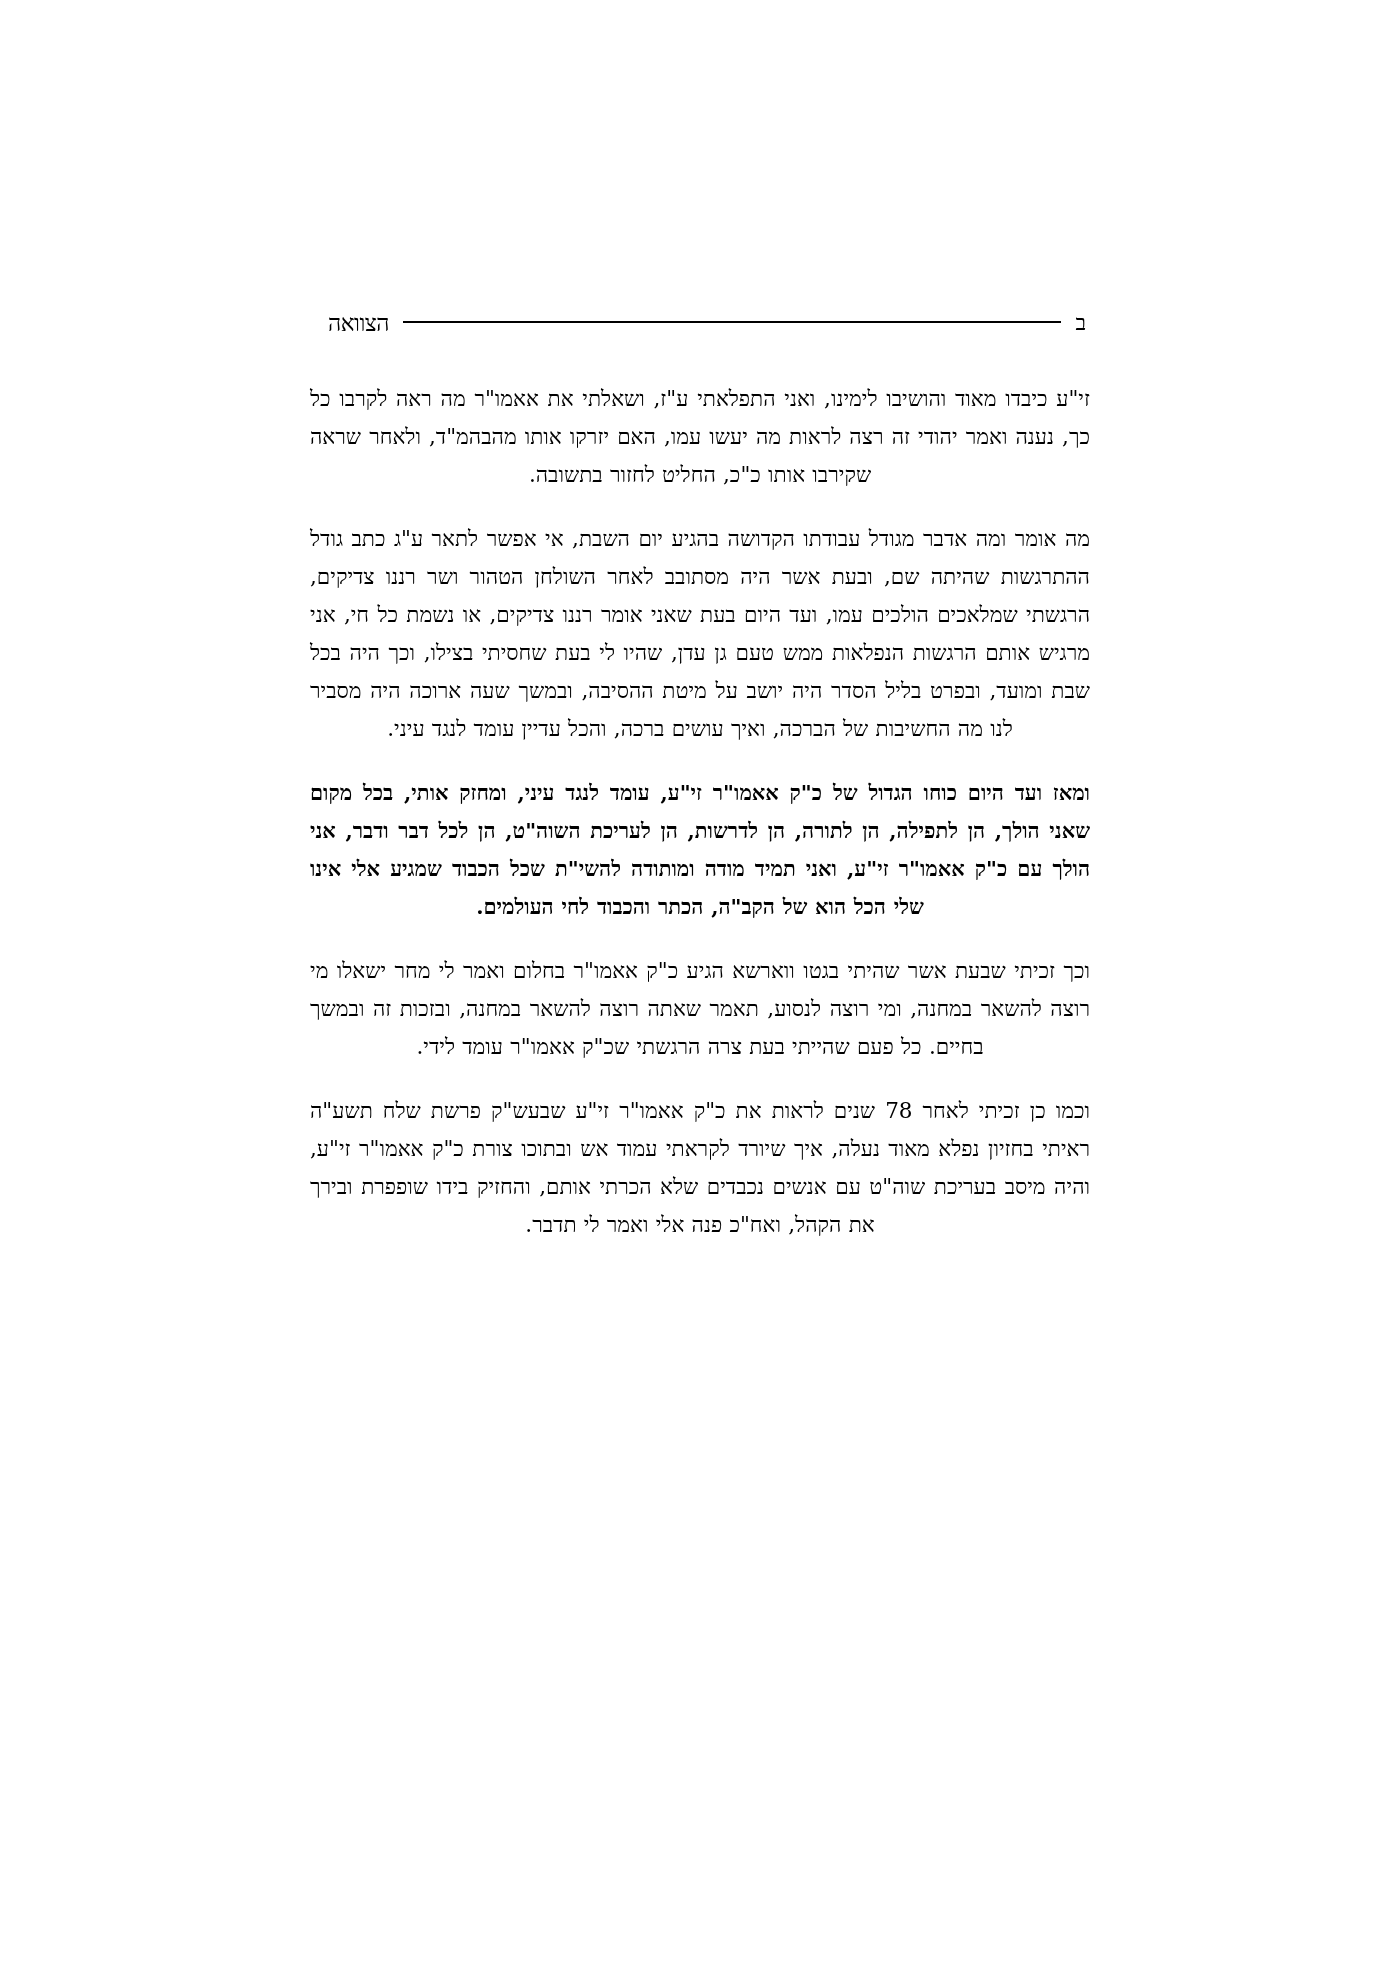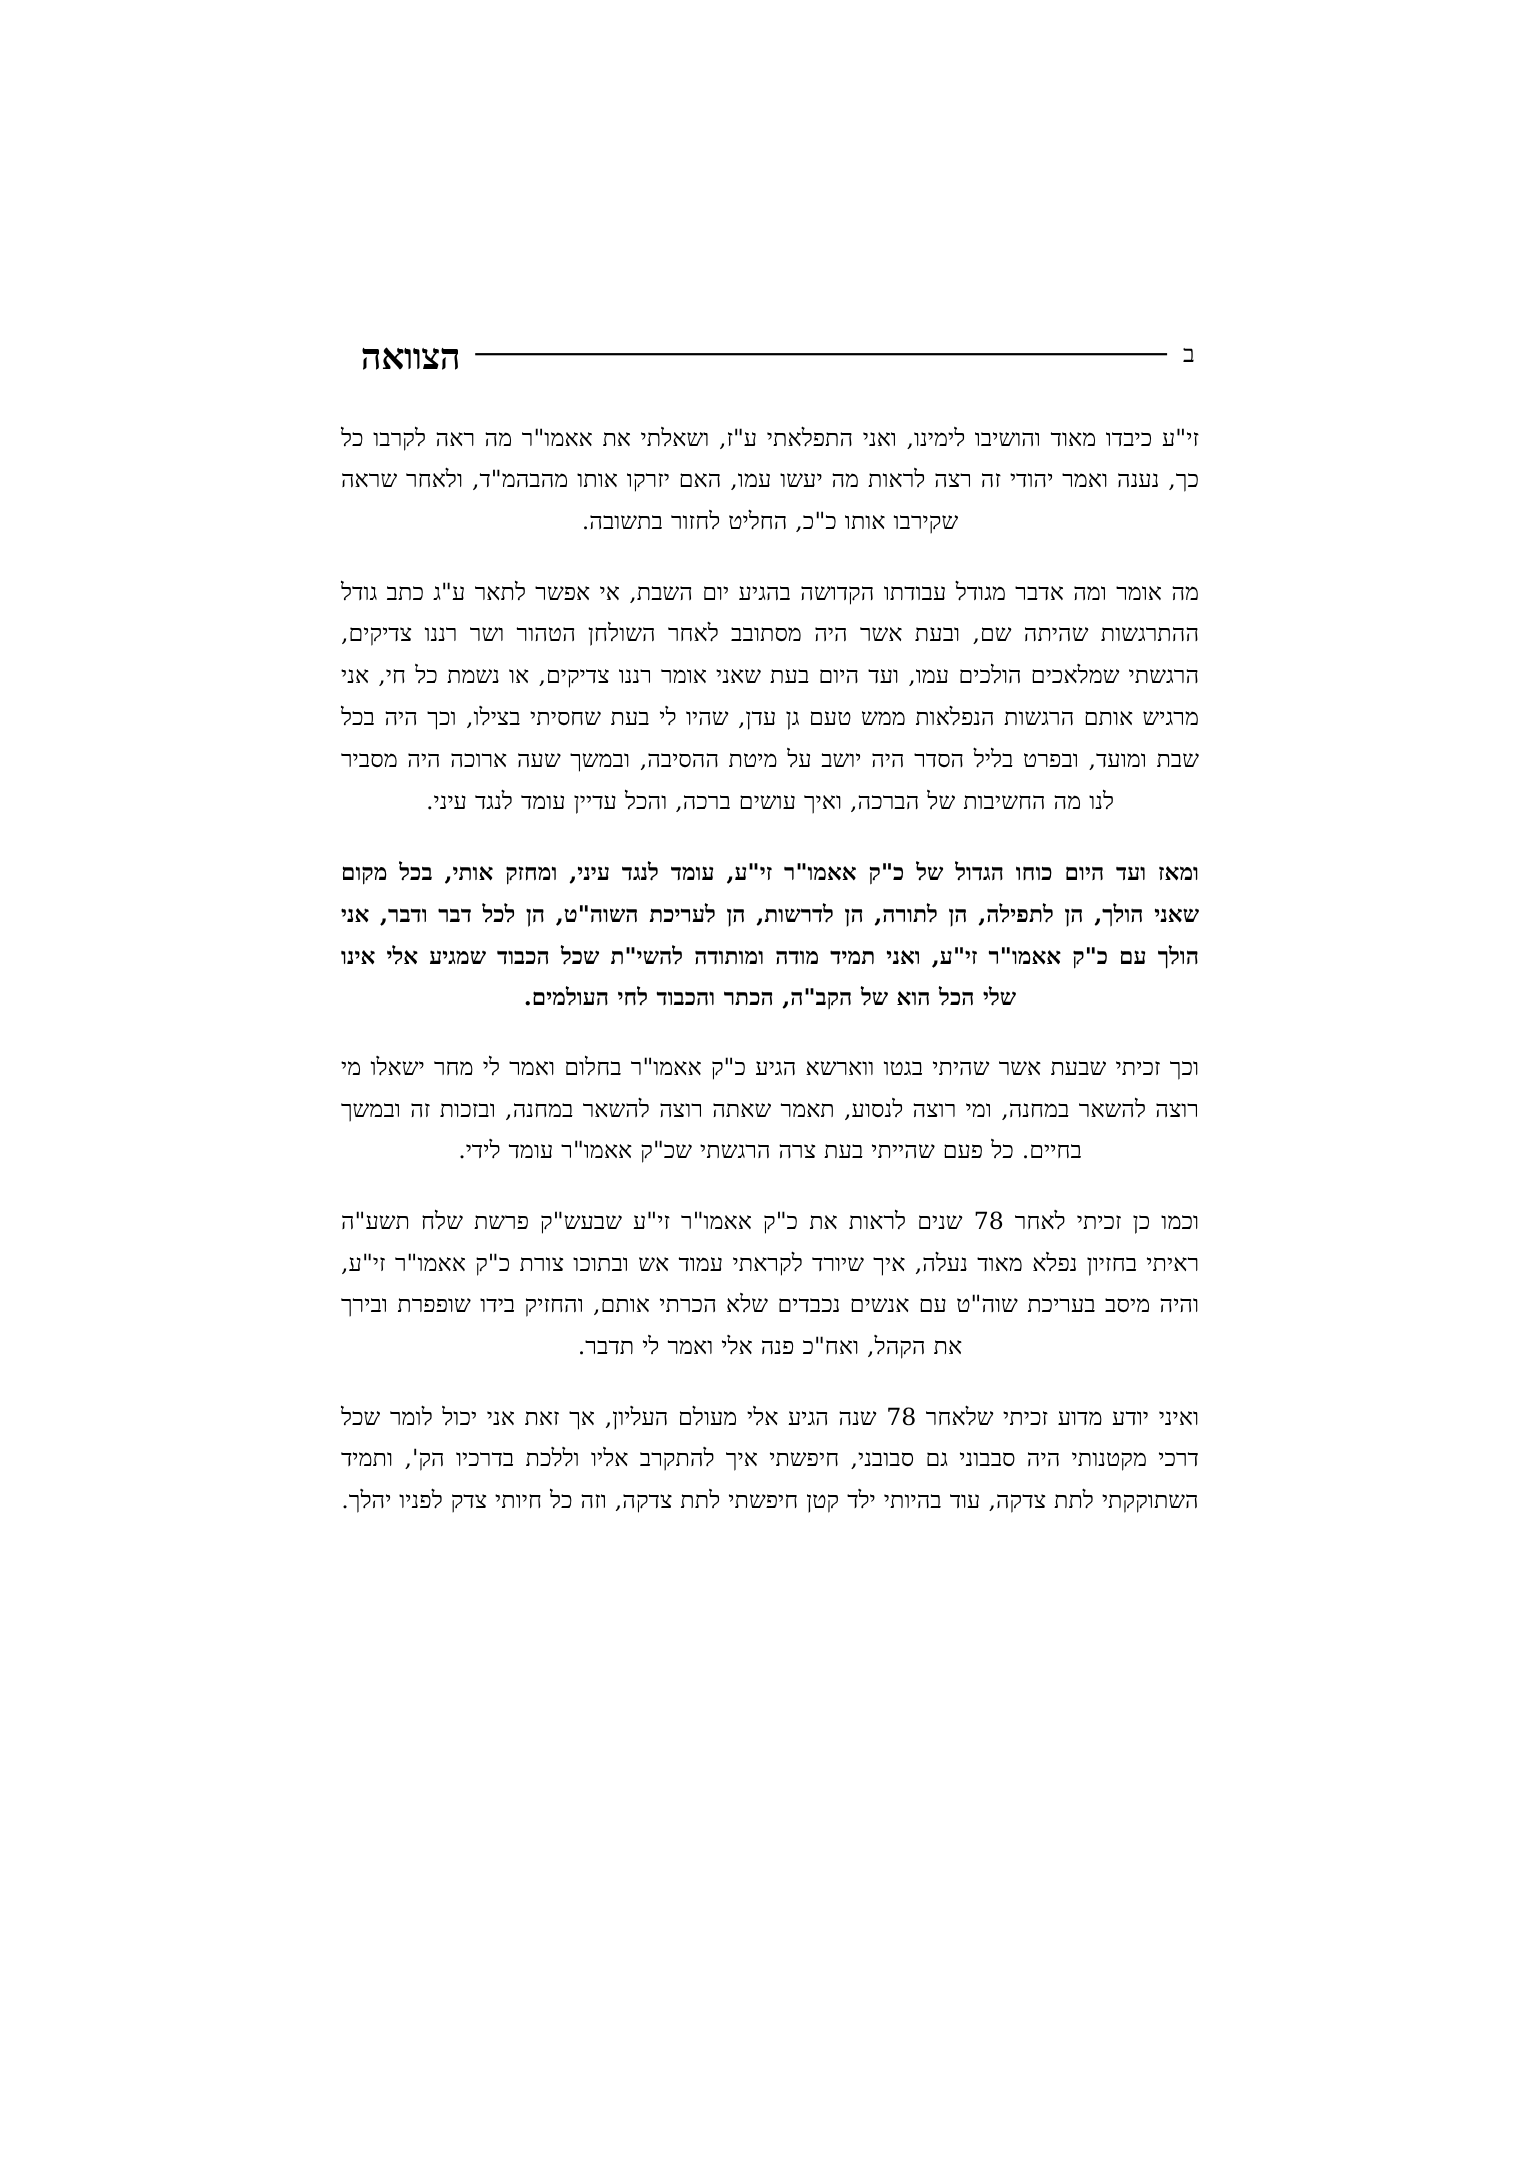--- a/index.html
+++ b/index.html
@@ -35,22 +35,22 @@
   .runhead {
     display: flex;
     flex-direction: row-reverse;   
     align-items: center;
     gap: 0;
     height: 46px;
     margin-bottom: 34px;
   }
   .runhead-title {
     font-family: "DejaVu Serif", "Liberation Serif", serif;
-    font-weight: 700;
-    font-size: 33px;
+    font-weight: 400;
+    font-size: 23px;
     line-height: 1;
     letter-spacing: -0.5px;
     white-space: nowrap;
     padding-left: 18px;
     direction: rtl;
     text-align: right;
   }
   .runhead-rule {
     flex: 1 1 auto;
     height: 0;
@@ -101,16 +101,15 @@
     <p class="para">זי"ע כיבדו מאוד והושיבו לימינו, ואני התפלאתי ע"ז, ושאלתי את אאמו"ר מה ראה לקרבו כל כך, נענה ואמר יהודי זה רצה לראות מה יעשו עמו, האם יזרקו אותו מהבהמ"ד, ולאחר שראה שקירבו אותו כ"כ, החליט לחזור בתשובה.</p>
 
     <p class="para">מה אומר ומה אדבר מגודל עבודתו הקדושה בהגיע יום השבת, אי אפשר לתאר ע"ג כתב גודל ההתרגשות שהיתה שם, ובעת אשר היה מסתובב לאחר השולחן הטהור ושר רננו צדיקים, הרגשתי שמלאכים הולכים עמו, ועד היום בעת שאני אומר רננו צדיקים, או נשמת כל חי, אני מרגיש אותם הרגשות הנפלאות ממש טעם גן עדן, שהיו לי בעת שחסיתי בצילו, וכך היה בכל שבת ומועד, ובפרט בליל הסדר היה יושב על מיטת ההסיבה, ובמשך שעה ארוכה היה מסביר לנו מה החשיבות של הברכה, ואיך עושים ברכה, והכל עדיין עומד לנגד עיני.</p>
 
     <p class="para bold">ומאז ועד היום כוחו הגדול של כ"ק אאמו"ר זי"ע, עומד לנגד עיני, ומחזק אותי, בכל מקום שאני הולך, הן לתפילה, הן לתורה, הן לדרשות, הן לעריכת השוה"ט, הן לכל דבר ודבר, אני הולך עם כ"ק אאמו"ר זי"ע, ואני תמיד מודה ומותודה להשי"ת שכל הכבוד שמגיע אלי אינו שלי הכל הוא של הקב"ה, הכתר והכבוד לחי העולמים.</p>
 
     <p class="para">וכך זכיתי שבעת אשר שהיתי בגטו ווארשא הגיע כ"ק אאמו"ר בחלום ואמר לי מחר ישאלו מי רוצה להשאר במחנה, ומי רוצה לנסוע, תאמר שאתה רוצה להשאר במחנה, ובזכות זה ובמשך בחיים. כל פעם שהייתי בעת צרה הרגשתי שכ"ק אאמו"ר עומד לידי.</p>
 
     <p class="para">וכמו כן זכיתי לאחר 78 שנים לראות את כ"ק אאמו"ר זי"ע שבעש"ק פרשת שלח תשע"ה ראיתי בחזיון נפלא מאוד נעלה, איך שיורד לקראתי עמוד אש ובתוכו צורת כ"ק אאמו"ר זי"ע, והיה מיסב בעריכת שוה"ט עם אנשים נכבדים שלא הכרתי אותם, והחזיק בידו שופפרת ובירך את הקהל, ואח"כ פנה אלי ואמר לי תדבר.</p>
 
-    <p class="para">ואיני יודע מדוע זכיתי שלאחר 78 שנה הגיע אלי מעולם העליון, אך זאת אני יכול לומר שכל דרכי מקטנותי היה סבבוני גם סבובני, חיפשתי איך להתקרב אליו וללכת בדרכיו הק', ותמיד השתוקקתי לתת צדקה, עוד בהיותי ילד קטן חיפשתי לתת צדקה, וזה כל חיותי צדק לפניו יהלך.</p>
 
   </div>
 </div>
 
 </body></html>

